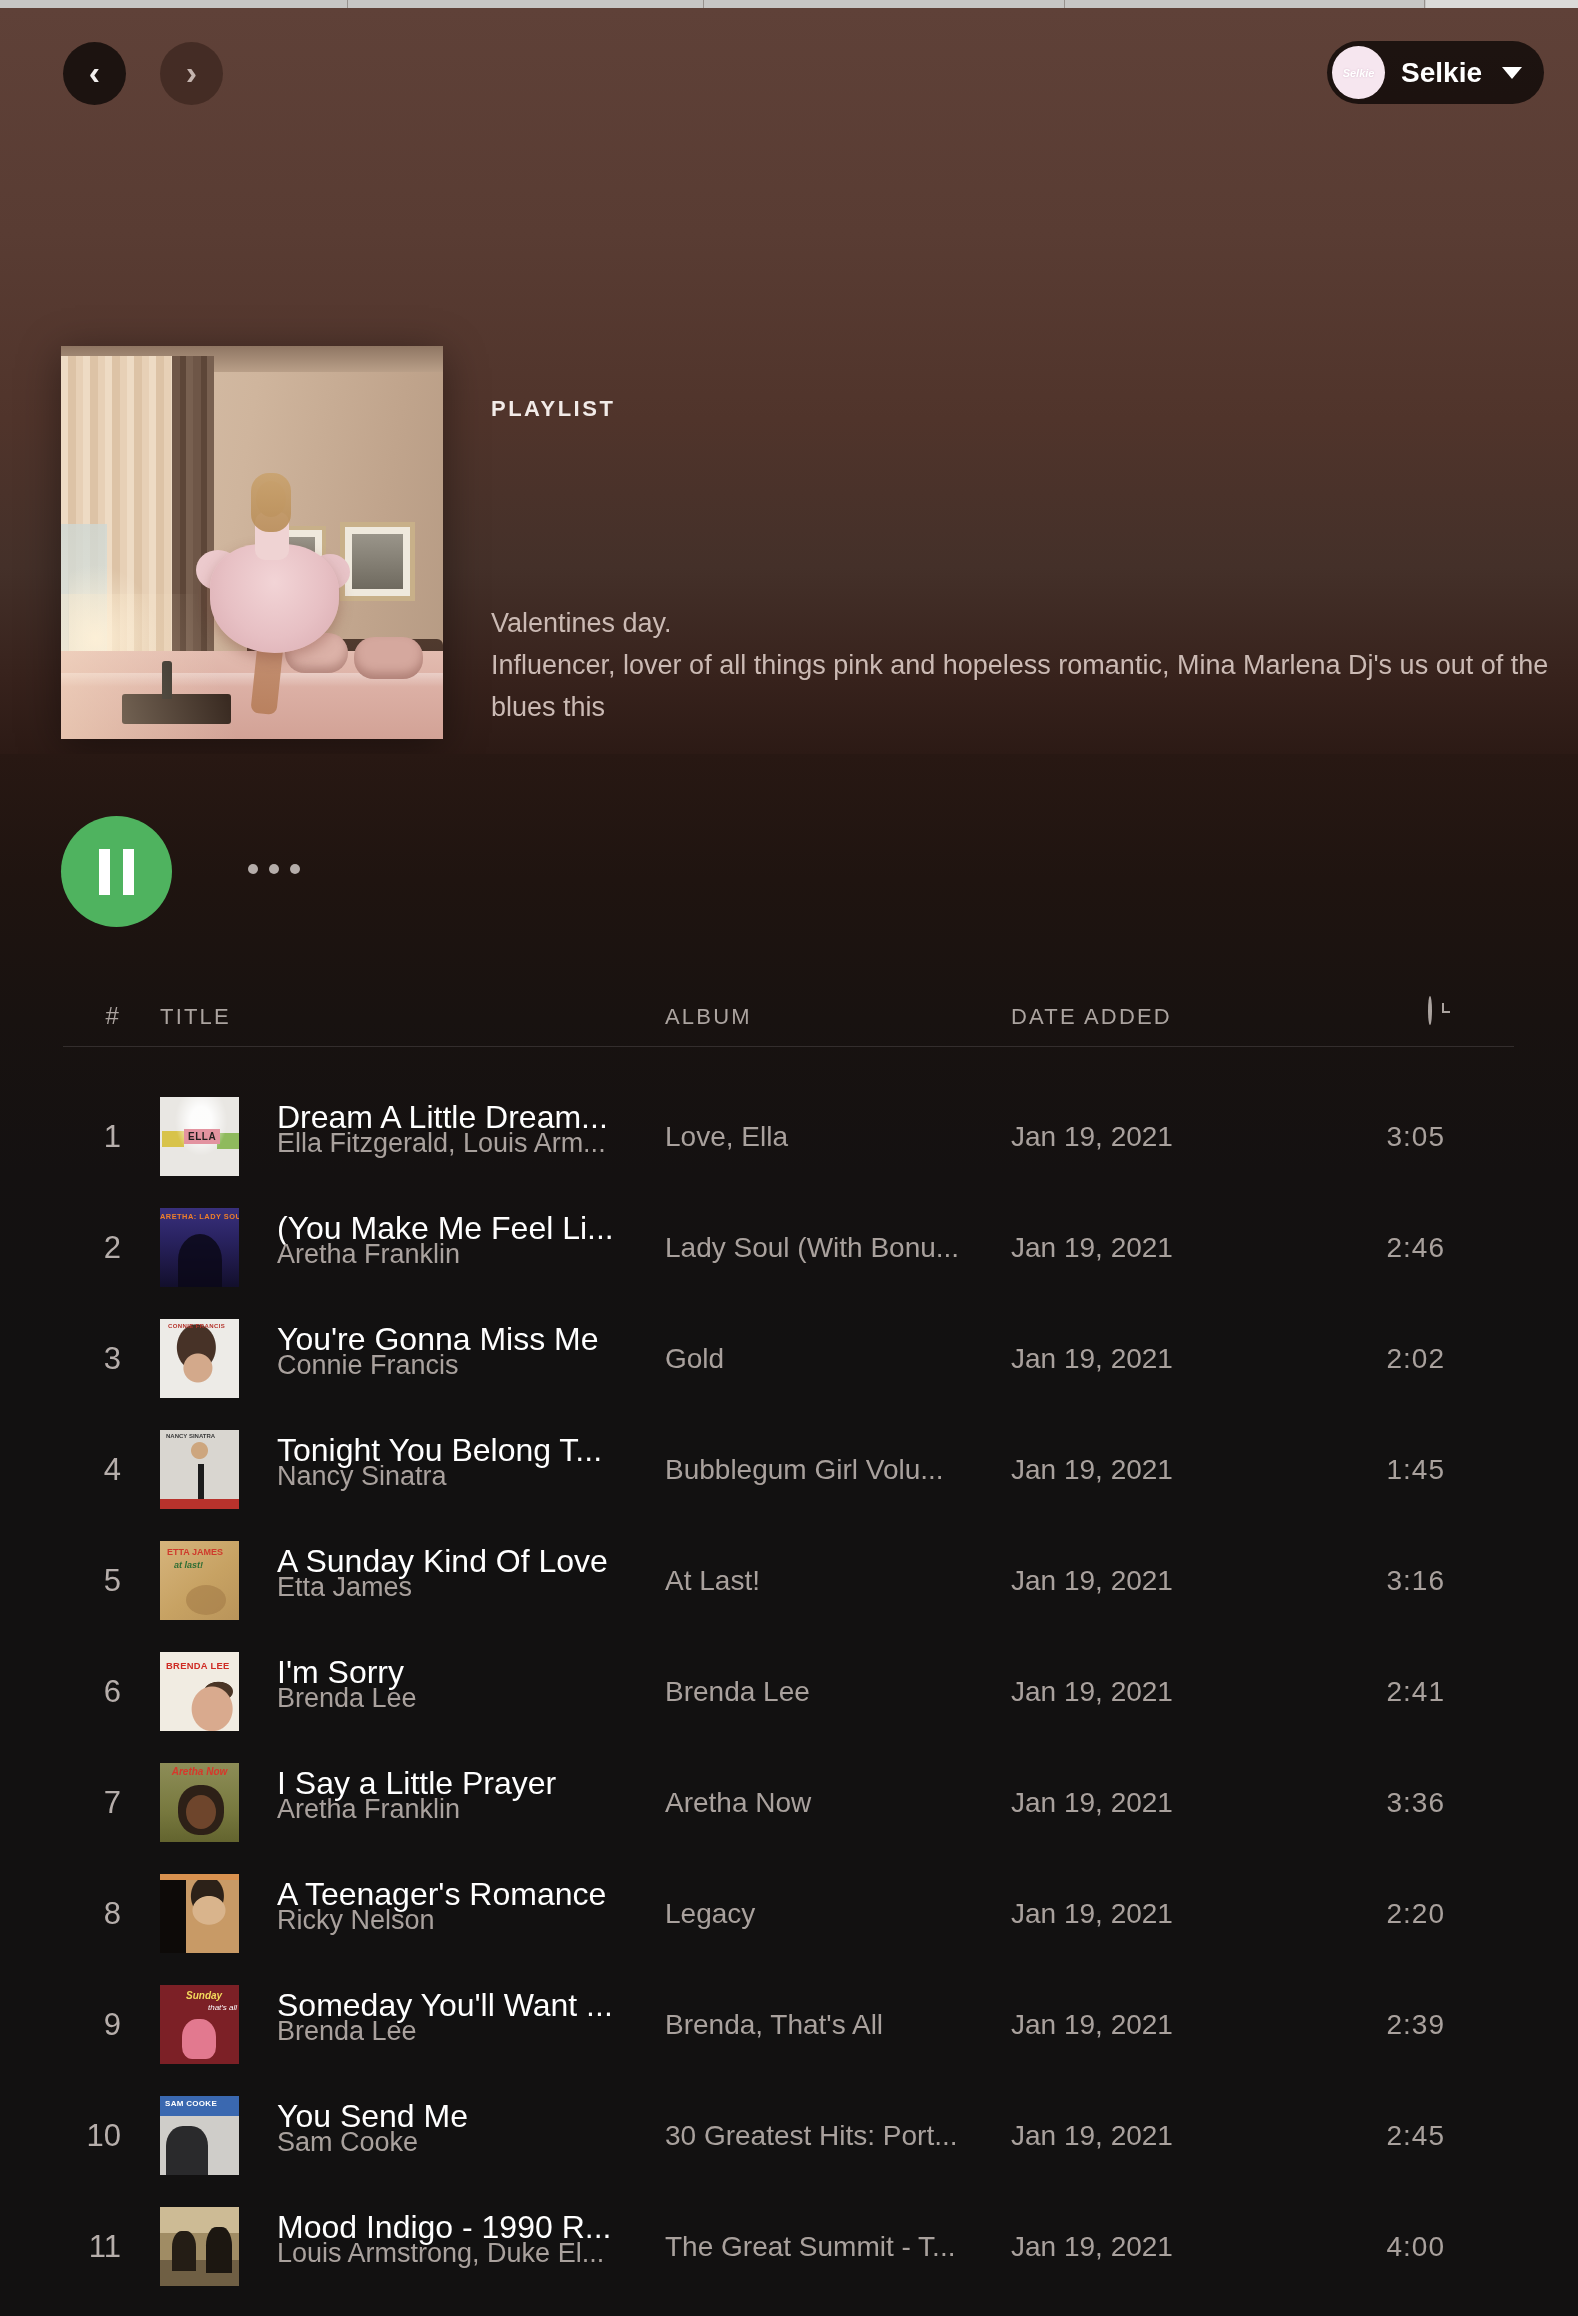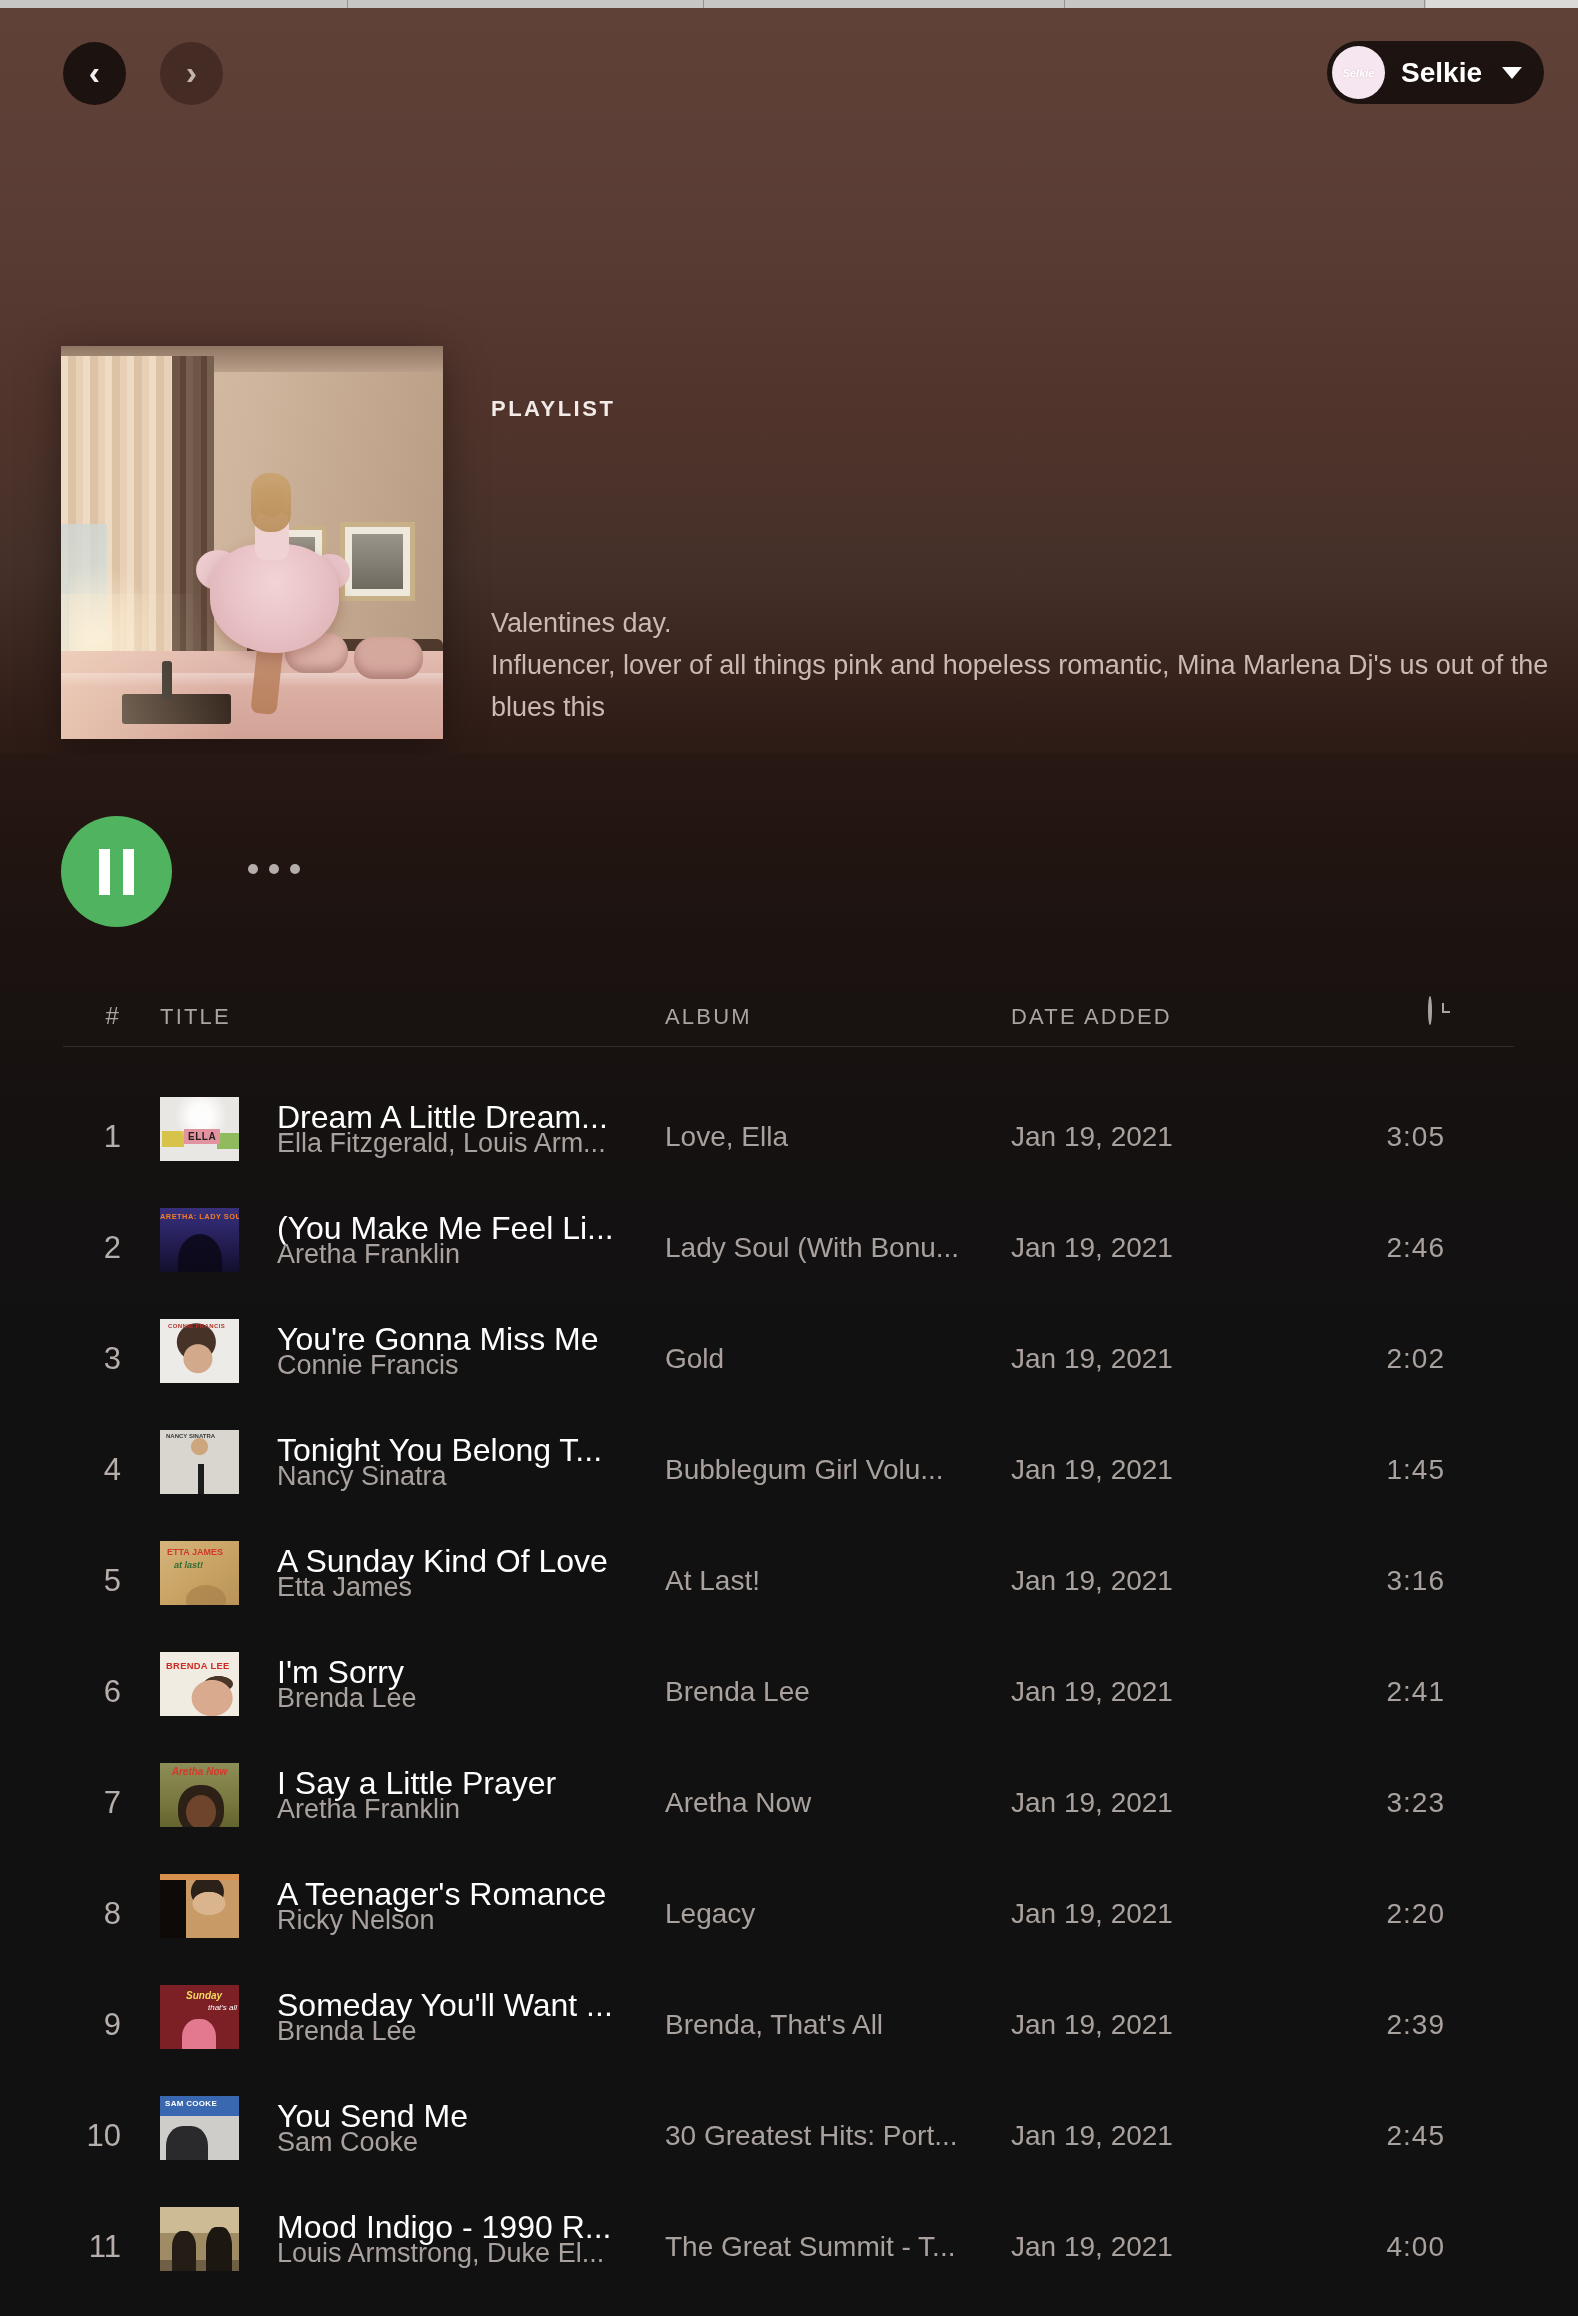--- a/index.html
+++ b/index.html
@@ -82,21 +82,21 @@
   .thead .c-num{position:absolute;left:63px;width:58px;text-align:right;top:12px;font-size:24px;}
   .thead .c-title{position:absolute;left:160px;top:14px;}
   .thead .c-album{position:absolute;left:665px;top:14px;}
   .thead .c-date{position:absolute;left:1011px;top:14px;}
   .thead .c-clock{position:absolute;left:1428px;top:8px;}
   .divider{position:absolute;left:63px;top:292px;width:1451px;height:1px;background:rgba(255,255,255,.12);}
 
   .tracks{position:absolute;left:0;top:327px;width:1578px;}
   .trow{position:relative;height:111px;}
   .trow .num{position:absolute;left:63px;width:58px;top:38px;text-align:right;font-size:31px;color:#b6aeab;}
-  .trow .art{position:absolute;left:160px;top:16px;width:79px;height:64px;overflow:hidden;}
+  .trow .art{position:absolute;left:160px;top:16px;width:79px;height:79px;overflow:hidden;}
   .trow .t-title{position:absolute;left:277px;top:18px;font-size:32px;color:#fff;white-space:nowrap;}
   .trow .t-artist{position:absolute;left:277px;top:47px;font-size:27px;color:#a9a19d;white-space:nowrap;}
   .trow .t-album{position:absolute;left:665px;top:40px;font-size:28px;color:#a9a19d;white-space:nowrap;}
   .trow .t-date{position:absolute;left:1011px;top:40px;font-size:28px;color:#a9a19d;white-space:nowrap;}
   .trow .t-dur{position:absolute;left:1287px;width:158px;top:40px;text-align:right;font-size:28px;color:#a9a19d;letter-spacing:1px;}
 
   
   .art{position:relative;background:#333;}
   .art .lbl,.art .lbl2{position:absolute;display:block;white-space:nowrap;}
   .a1{background:#e9e7e3;background-image:
@@ -322,21 +322,21 @@
   <div class="trow">
     <span class="num">7</span>
     <div class="art a7">
       <span class="lbl">Aretha Now</span>
       <span class="lbl2"></span>
     </div>
     <span class="t-title">I Say a Little Prayer</span>
     <span class="t-artist">Aretha Franklin</span>
     <span class="t-album">Aretha Now</span>
     <span class="t-date">Jan 19, 2021</span>
-    <span class="t-dur">3:23</span>
+    <span class="t-dur">3:36</span>
   </div>
 
   <div class="trow">
     <span class="num">8</span>
     <div class="art a8">
       <span class="lbl"></span>
       <span class="lbl2"></span>
     </div>
     <span class="t-title">A Teenager's Romance</span>
     <span class="t-artist">Ricky Nelson</span>

